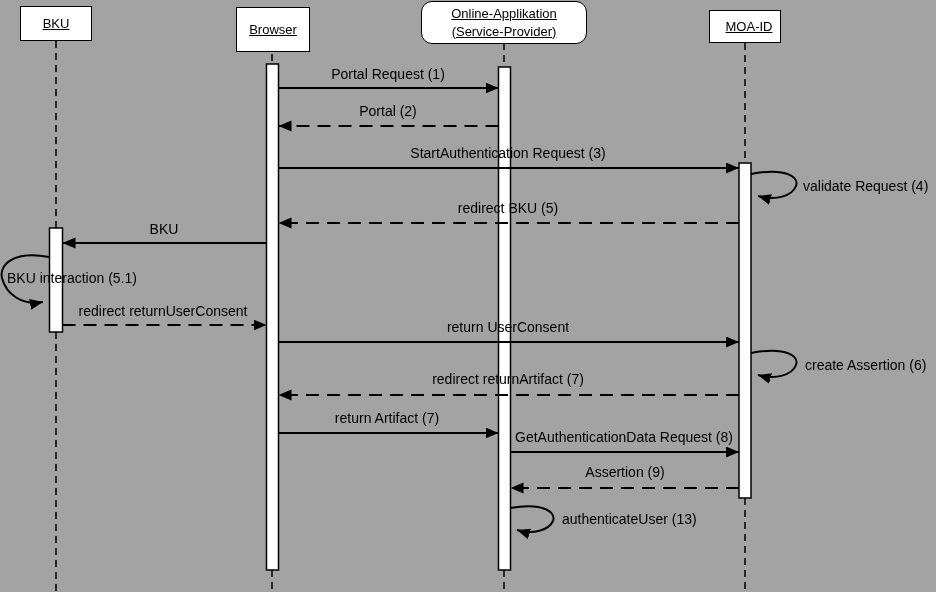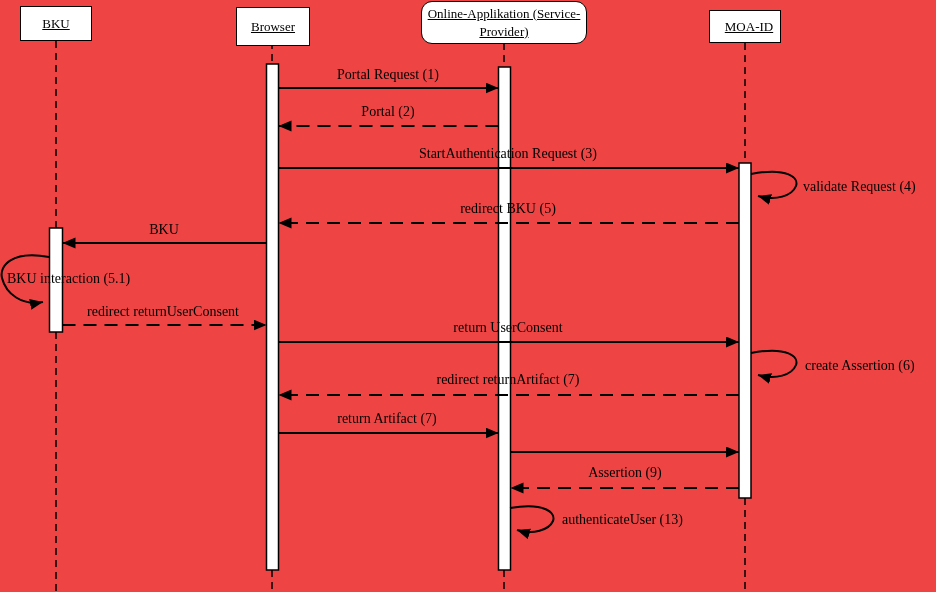--- a/index.html
+++ b/index.html
@@ -1,20 +1,20 @@
 <!DOCTYPE html>
 <html><head>
 <meta charset="utf-8">
 <style>
   html,body{margin:0;padding:0;background:#ffffff;}
   #stage{
     position:relative;
     width:936px;height:592px;
-    background:#ef4444;
-    font-family:Liberation Serif, serif;
+    background:#a3a3a3;
+    font-family:Liberation Sans, sans-serif;
     color:#000;
     overflow:hidden;
   }
   #diagram-svg{position:absolute;left:0;top:0;}
   .actor-box{
     position:absolute;
     box-sizing:border-box;
     border:1.5px solid #000;
     background:#fff;
     display:flex;align-items:center;justify-content:center;
@@ -79,21 +79,21 @@
       <path d="M 751,174 C 788,167 799,178 796,186 C 792,196 776,201 758,196" marker-end="url(#arrow)"></path>
       <path d="M 751,353 C 788,346 799,357 796,365 C 792,375 776,380 758,375" marker-end="url(#arrow)"></path>
       <path d="M 49,257 C 12,250 -1,266 2,278 C 6,294 22,306 43,302" marker-end="url(#arrow)"></path>
       <path d="M 510,508 C 545,502 556,513 553,521 C 549,530 533,535 517,530" marker-end="url(#arrow)"></path>
     </g>
   </svg>
 
   <div class="actor-box" style="left:20px;top:6px;width:72px;height:35px;">
     <span class="actor-label">BKU</span>
   </div>
-  <div class="actor-box" style="left:236px;top:7px;width:74px;height:39px;">
+  <div class="actor-box" style="left:236px;top:7px;width:74px;height:45px;">
     <span class="actor-label">Browser</span>
   </div>
   <div class="actor-box" style="left:421px;top:1px;width:166px;height:43px;padding:1px 2px;border-radius:11px;">
     <span class="actor-label">Online-Applikation (Service-Provider)</span>
   </div>
   <div class="actor-box" style="left:709px;top:10px;width:72px;height:33px;padding-left:8px;">
     <span class="actor-label">MOA-ID</span>
   </div>
 
   <div class="msg-label" style="left:388px;top:67px;">Portal Request (1)</div>
@@ -101,16 +101,17 @@
   <div class="msg-label" style="left:508px;top:146px;">StartAuthentication Request (3)</div>
   <div class="msg-label anchor-left" style="left:803px;top:179px;">validate Request (4)</div>
   <div class="msg-label" style="left:508px;top:201px;">redirect BKU (5)</div>
   <div class="msg-label" style="left:164px;top:222px;">BKU</div>
   <div class="msg-label anchor-left" style="left:7px;top:271px;">BKU interaction (5.1)</div>
   <div class="msg-label" style="left:163px;top:304px;">redirect returnUserConsent</div>
   <div class="msg-label" style="left:508px;top:320px;">return UserConsent</div>
   <div class="msg-label anchor-left" style="left:805px;top:358px;">create Assertion (6)</div>
   <div class="msg-label" style="left:508px;top:372px;">redirect returnArtifact (7)</div>
   <div class="msg-label" style="left:387px;top:411px;">return Artifact (7)</div>
+  <div class="msg-label" style="left:624px;top:430px;">GetAuthenticationData Request (8)</div>
   <div class="msg-label" style="left:625px;top:465px;">Assertion (9)</div>
   <div class="msg-label anchor-left" style="left:562px;top:512px;">authenticateUser (13)</div>
 
 </div>
 
 </body></html>

